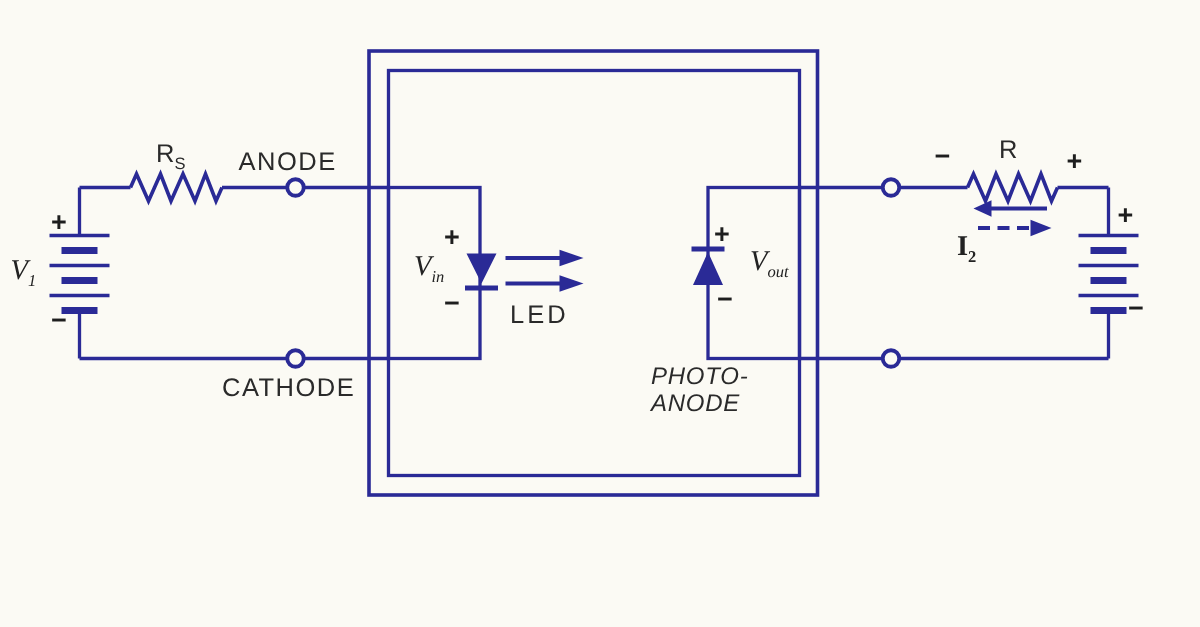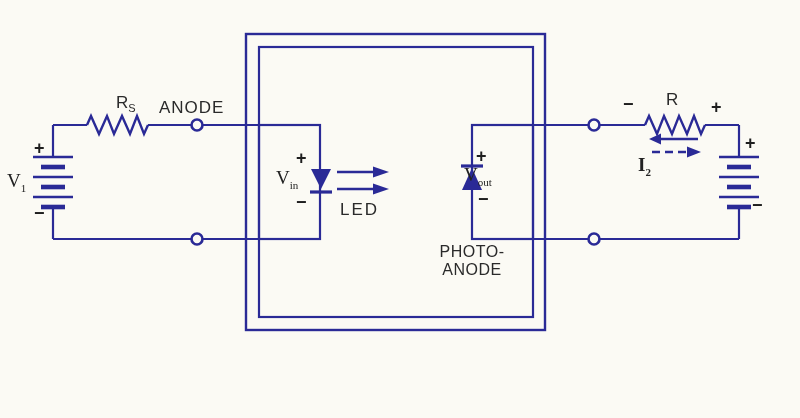--- a/index.html
+++ b/index.html
@@ -14,27 +14,27 @@
   .lbl{
     position:absolute;
     color:#2e2e2e;
     white-space:nowrap;
     line-height:1;
     user-select:none;
   }
   .sans{font-family:"Liberation Sans", sans-serif;}
   .serif{font-family:"Liberation Serif", serif;}
   .caps{font-size:17px;letter-spacing:1px;color:#2a2a2a;}
-  .vlabel{font-size:19px;color:#222;}
+  .vlabel{font-size:19px;color:#222;font-style:italic;}
   .vlabel sub, .ilabel sub{font-size:11px;line-height:0;}
   .ilabel{font-size:19px;font-weight:600;color:#222;}
   .complabel{font-size:17px;color:#2a2a2a;}
   .complabel sub{font-size:11px;line-height:0;}
   .sign{font-size:18px;font-weight:600;color:#1e1e1e;}
-  .twoline{text-align:center;line-height:18px;font-size:16px;letter-spacing:.5px;color:#2a2a2a;}
+  .twoline{line-height:18px;font-size:16px;letter-spacing:.5px;color:#2a2a2a;font-style:italic;}
 </style>
 </head>
 <body>
 
 <div class="stage">
 
   <svg width="800" height="418" viewBox="0 0 800 418">
     <g stroke="#2a2a96" fill="none" stroke-width="2.2">
 
       <g>
@@ -117,31 +117,32 @@
         <path d="M719 197 H759" stroke-width="2.4"></path>
         <path d="M727 207 H751" stroke-width="4.6"></path>
       </g>
     </g>
   </svg>
 
   <span class="lbl sign" style="left:34px;top:139px">+</span>
   <span class="lbl serif vlabel" style="left:7px;top:171px"><span>V</span><sub>1</sub></span>
   <span class="lbl sign" style="left:34px;top:204px">−</span>
 
-  <span class="lbl sans complabel" style="left:116px;top:94px"><span>R</span><sub>S</sub></span>
+  <span class="lbl sans complabel" style="left:104px;top:94px"><span>R</span><sub>S</sub></span>
 
   <span class="lbl sans caps" style="left:159px;top:99px">ANODE</span>
+  <span class="lbl sans caps" style="left:148px;top:250px">CATHODE</span>
 
   <span class="lbl sign" style="left:296px;top:149px">+</span>
   <span class="lbl serif vlabel" style="left:276px;top:168px"><span>V</span><sub>in</sub></span>
   <span class="lbl sign" style="left:296px;top:193px">−</span>
   <span class="lbl sans caps" style="left:340px;top:201px;letter-spacing:2px">LED</span>
 
   <span class="lbl sign" style="left:476px;top:147px">+</span>
-  <span class="lbl serif vlabel" style="left:464px;top:165px"><span>V</span><sub>out</sub></span>
+  <span class="lbl serif vlabel" style="left:500px;top:165px"><span>V</span><sub>out</sub></span>
   <span class="lbl sign" style="left:478px;top:190px">−</span>
   <span class="lbl sans twoline" style="left:434px;top:243px;width:76px"><span>PHOTO-</span><br><span>ANODE</span></span>
 
   <span class="lbl sign" style="left:623px;top:95px">−</span>
   <span class="lbl sans complabel" style="left:666px;top:91px">R</span>
   <span class="lbl sign" style="left:711px;top:98px">+</span>
 
   <span class="lbl serif ilabel" style="left:638px;top:155px"><span>I</span><sub>2</sub></span>
 
   <span class="lbl sign" style="left:745px;top:134px">+</span>

